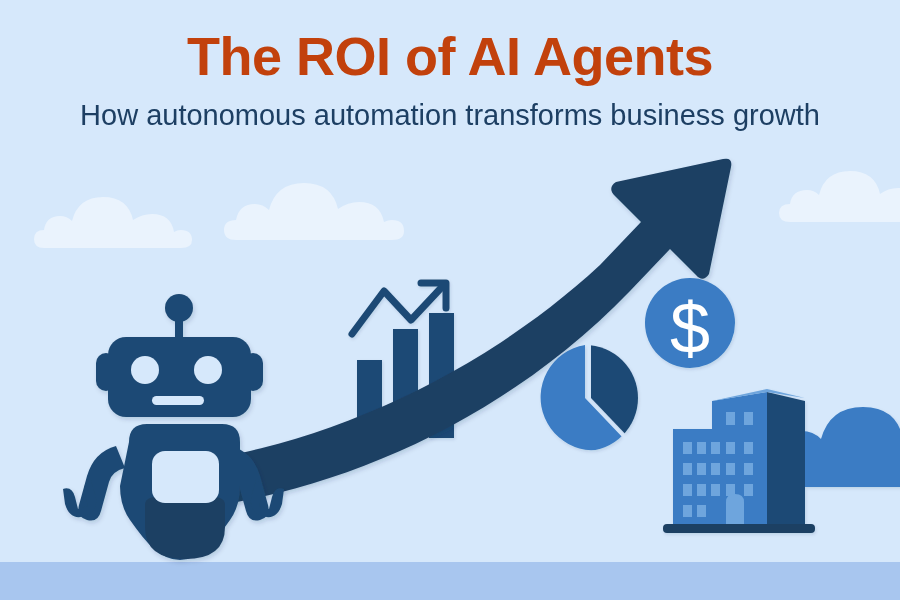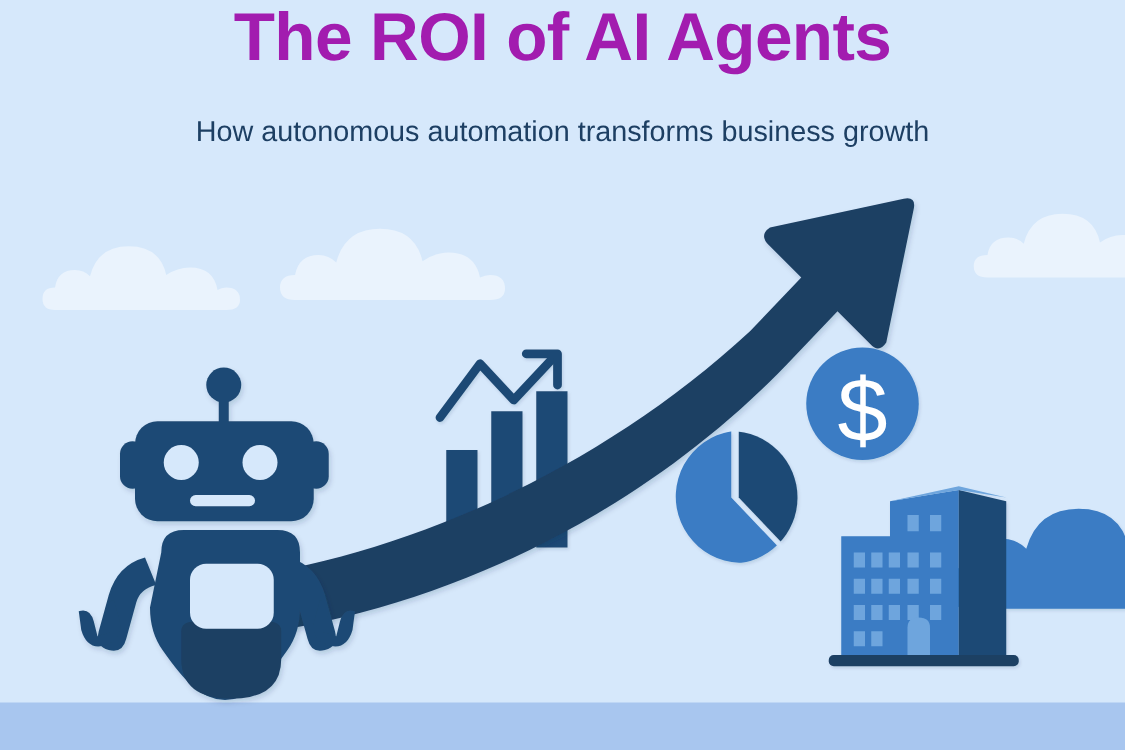--- a/index.html
+++ b/index.html
@@ -27,31 +27,32 @@
     position: absolute;
     left: 0;
     top: 0;
     width: 900px;
     height: 160px;
     text-align: center;
     pointer-events: none;
   }
   #title {
     margin: 0;
+    padding-top: 26px;
     font-size: 54px;
     line-height: 60px;
     font-weight: bold;
     letter-spacing: -0.5px;
-    color: #a21caf;
+    color: #c2410c;
     font-family: "Liberation Sans", sans-serif;
   }
   #subtitle {
-    margin: 16px;
+    margin: 0;
     padding-top: 14px;
-    font-size: 23px;
+    font-size: 29px;
     line-height: 30px;
     font-weight: normal;
     color: #1d3f63;
     font-family: "Liberation Sans", sans-serif;
   }
 </style>
 </head>
 <body>
 
 <div id="infographic">

